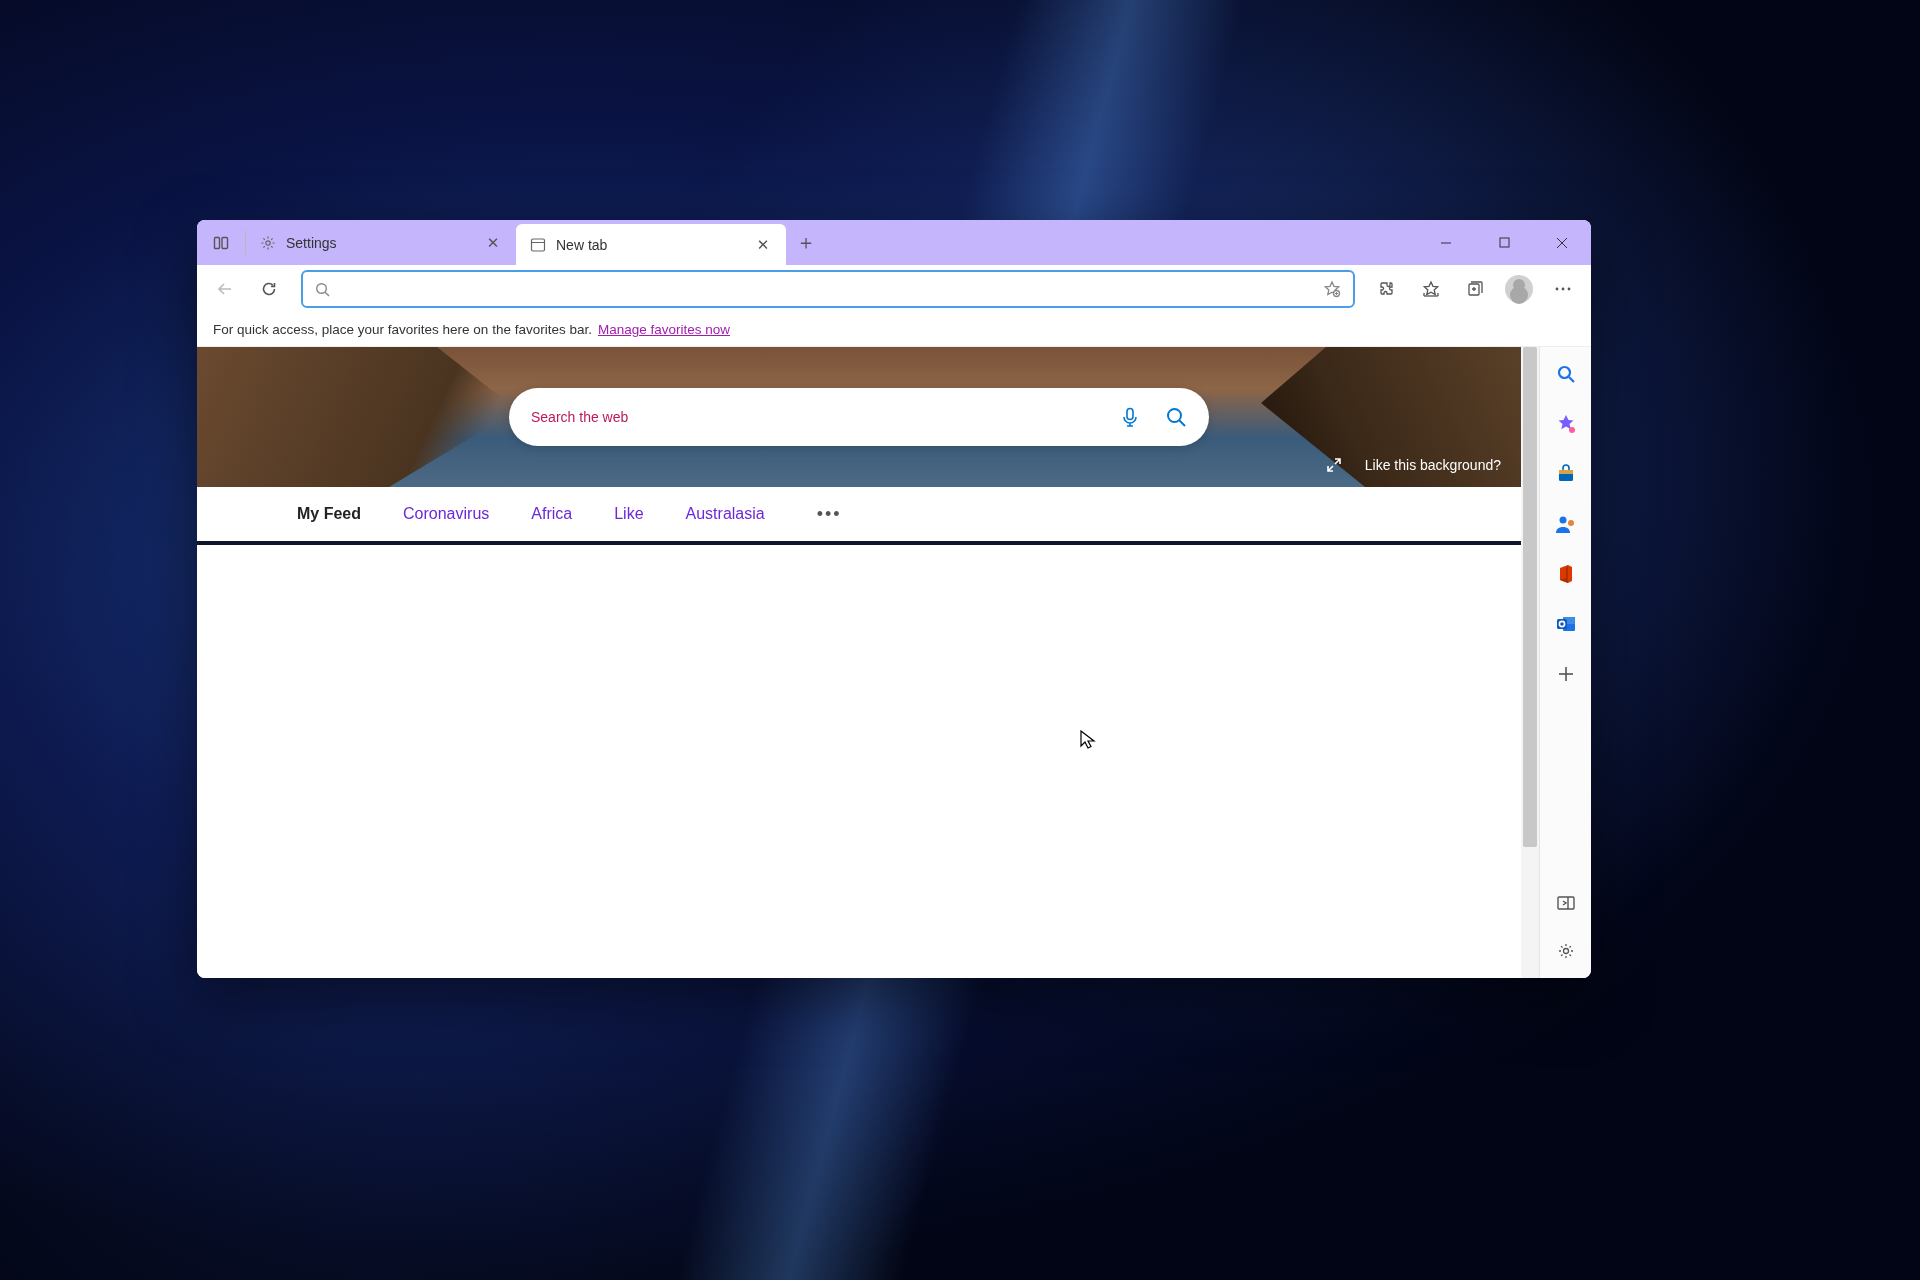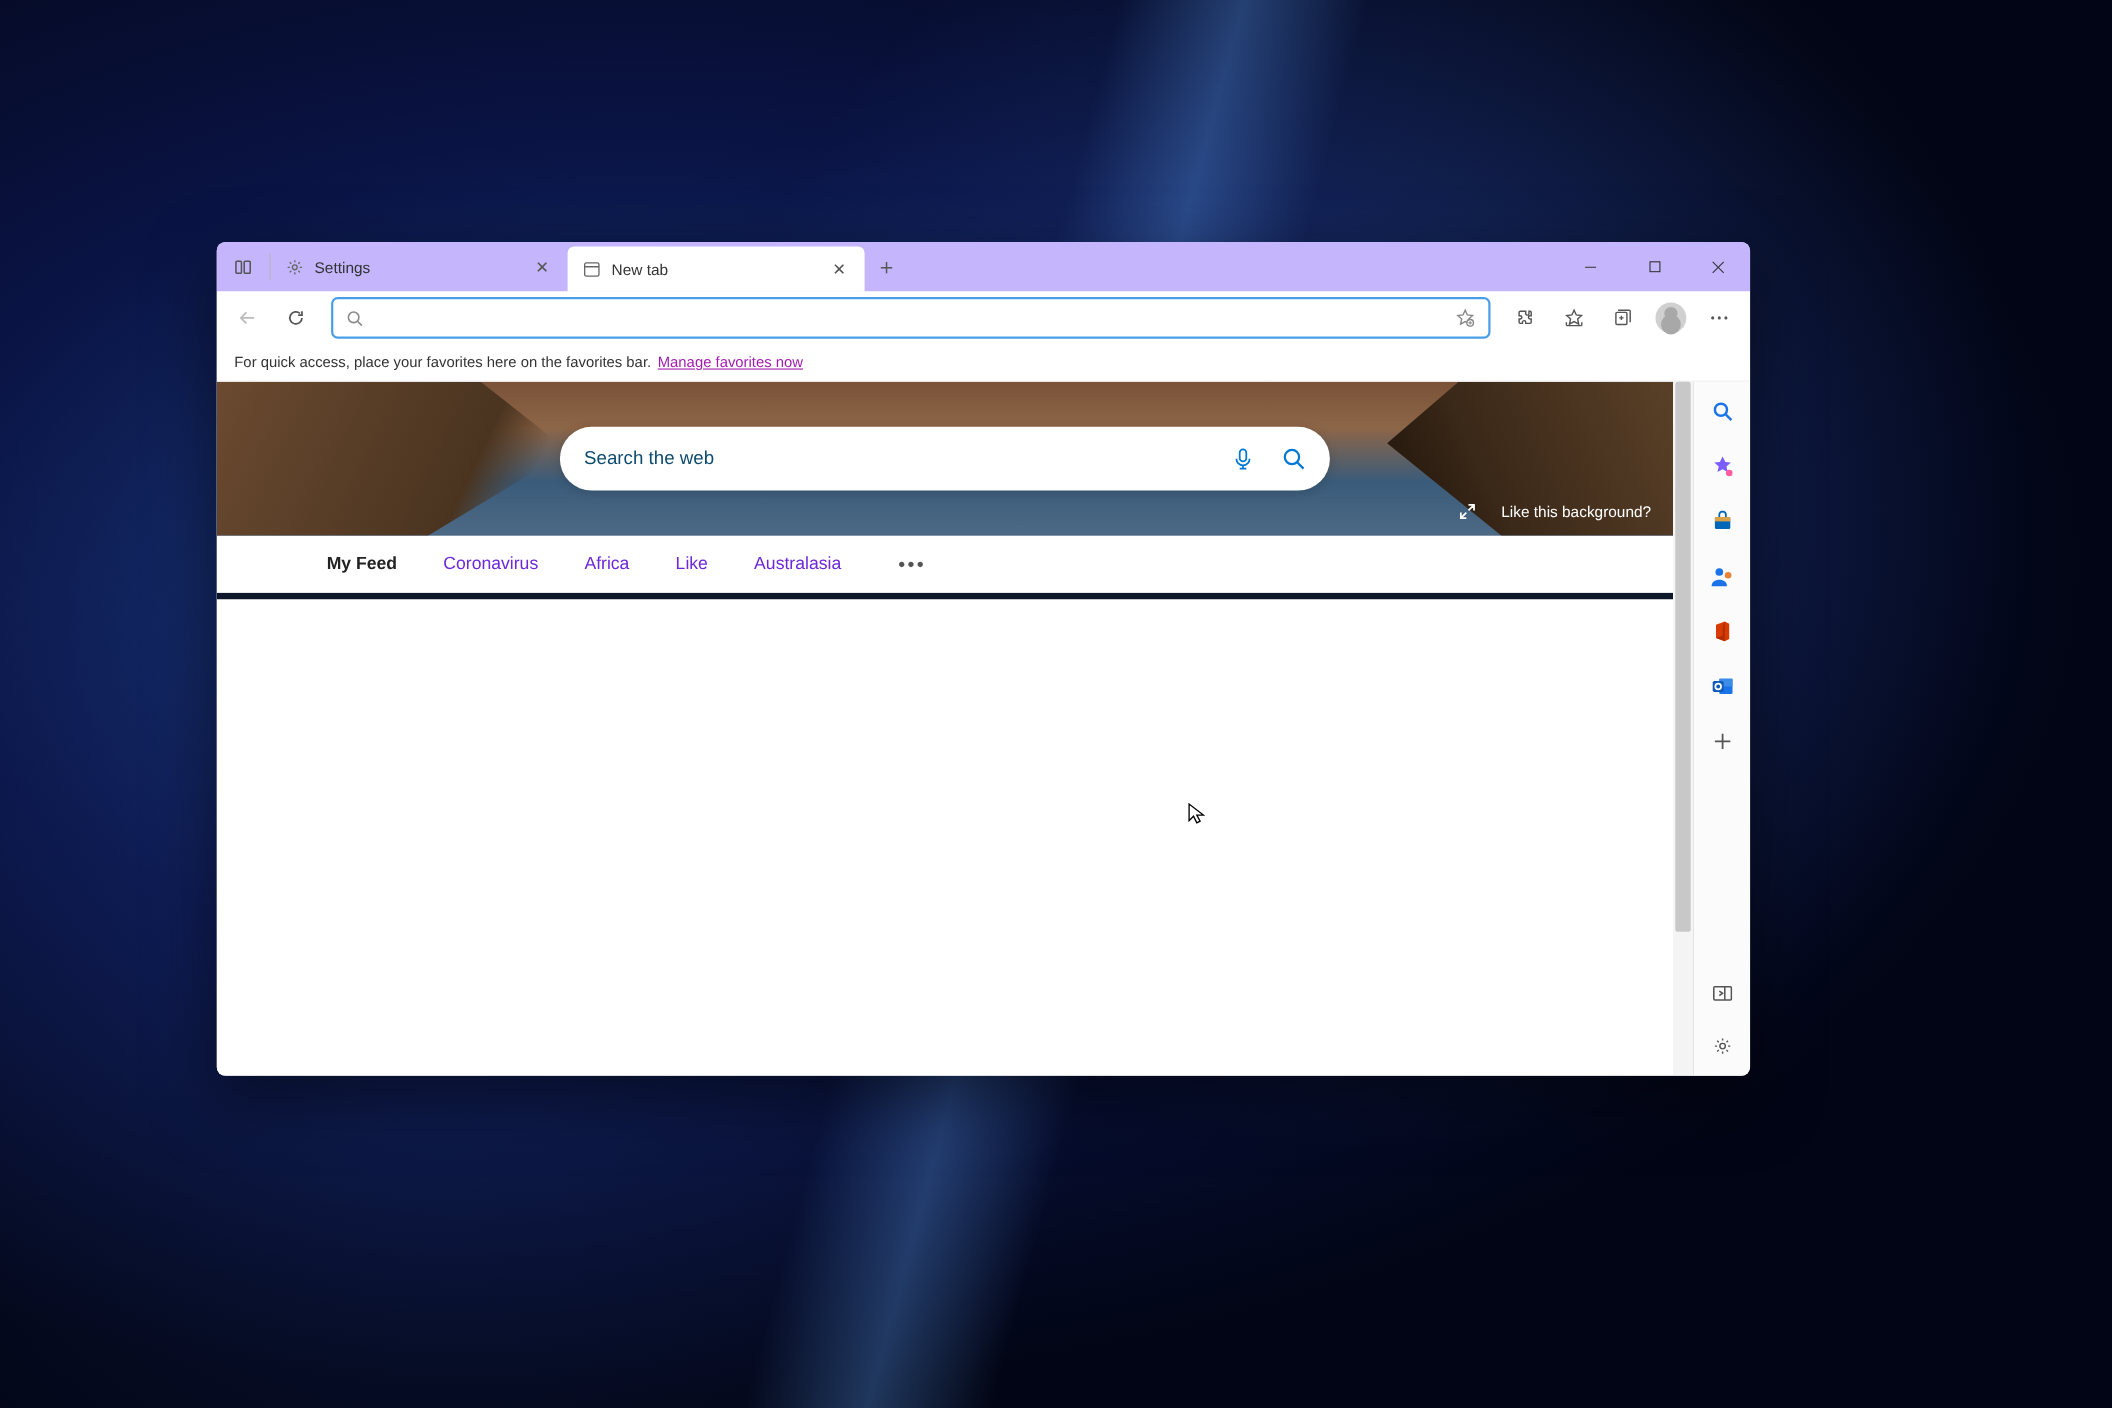--- a/index.html
+++ b/index.html
@@ -33,25 +33,25 @@
 .avatar{width:28px;height:28px;border-radius:50%;background:#d0d0d0;position:relative;margin:0 6px}
 .avatar::after{content:"";position:absolute;width:12px;height:12px;border-radius:50%;background:#a8a8a8;top:4px;left:8px;box-shadow:0 10px 0 3px #a8a8a8}
 .favbar{height:34px;background:#fff;display:flex;align-items:center;padding:0 16px;font-size:13.5px;color:#333;border-bottom:1px solid #eee}
 .favbar a{color:#a21caf;text-decoration:underline;margin-left:6px}
 .content-area{flex:1;display:flex}
 .page{flex:1;display:flex;flex-direction:column;position:relative;overflow:hidden}
 .hero{height:140px;position:relative;display:flex;align-items:center;justify-content:center;background:linear-gradient(180deg,#7a5238 0%,#8d6547 30%,#3a5b7a 65%,#4d6a85 100%)}
 .rock-left{position:absolute;left:0;top:0;width:320px;height:100%;background:linear-gradient(115deg,#6b4a30 0%,#4a3420 70%,transparent 85%);clip-path:polygon(0 0,75% 0,100% 45%,60% 100%,0 100%)}
 .rock-right{position:absolute;right:0;top:0;width:260px;height:100%;background:linear-gradient(245deg,#5a4028 0%,#3a2818 65%,#2a1c10 85%);clip-path:polygon(25% 0,100% 0,100% 100%,40% 100%,0 40%)}
 .searchbox{width:700px;height:58px;background:#fff;border-radius:30px;display:flex;align-items:center;padding:0 22px;z-index:2;box-shadow:0 2px 10px rgba(0,0,0,.15)}
-.searchbox-text{flex:1;color:#0c4a6e;font-size:17px}
+.searchbox-text{flex:1;color:#be185d;font-size:14px}
 .searchbox-mic{color:#0078d4;margin-right:24px}
 .searchbox-search{color:#0078d4}
 .bg-like{position:absolute;right:20px;bottom:14px;color:#fff;font-size:14px;display:flex;align-items:center;gap:24px;z-index:2}
-.feed-nav{height:58px;display:flex;align-items:center;gap:42px;padding:10px 100px;border-bottom:6px solid #0f172a}
+.feed-nav{height:58px;display:flex;align-items:center;gap:42px;padding:10px 100px;border-bottom:4px solid #0f172a}
 .feed-tab{font-size:16px;color:#6d28d9}
 .feed-tab.active{font-weight:700;color:#222}
 .feed-more{color:#555;letter-spacing:2px;font-size:18px;margin-left:10px}
 .feed-body{flex:1;background:#fff;position:relative}
 .cursor-arrow{position:absolute;left:883px;top:185px;font-size:18px;color:#000;pointer-events:none}
 .page-scrollbar{width:18px;background:#f4f4f4;position:relative}
 .page-scrollbar-thumb{position:absolute;top:0;left:2px;width:14px;height:500px;background:#c8c8c8;border-radius:2px}
 .sidebar{width:52px;background:#fbfbfb;border-left:1px solid #e4e4e4;display:flex;flex-direction:column;align-items:center;padding-top:14px;gap:24px}
 .side-icon{width:26px;height:26px;display:flex;align-items:center;justify-content:center}
 .side-spacer{flex:1}

